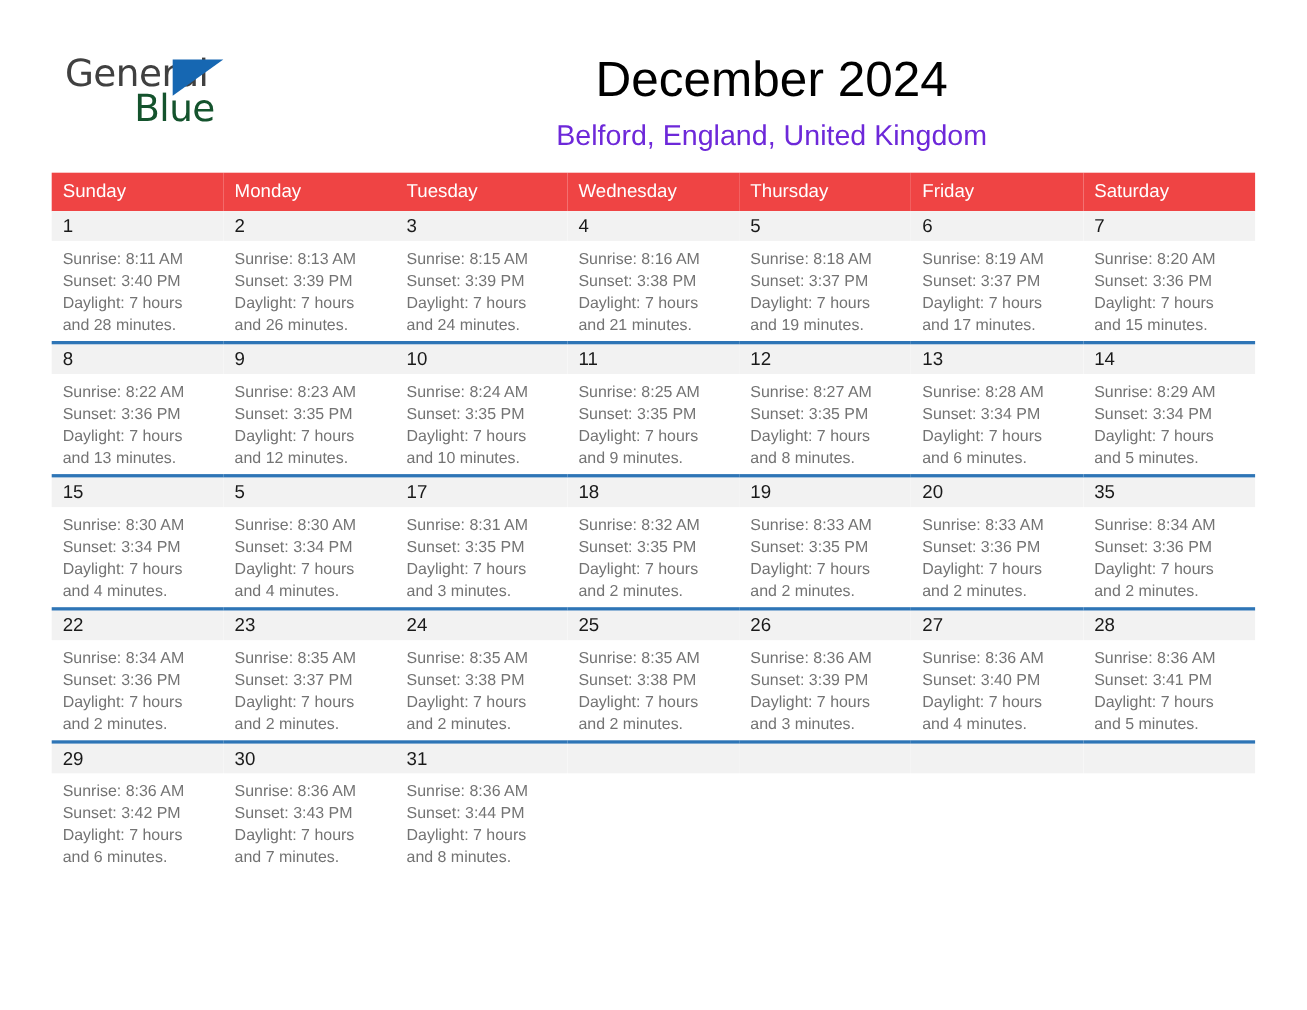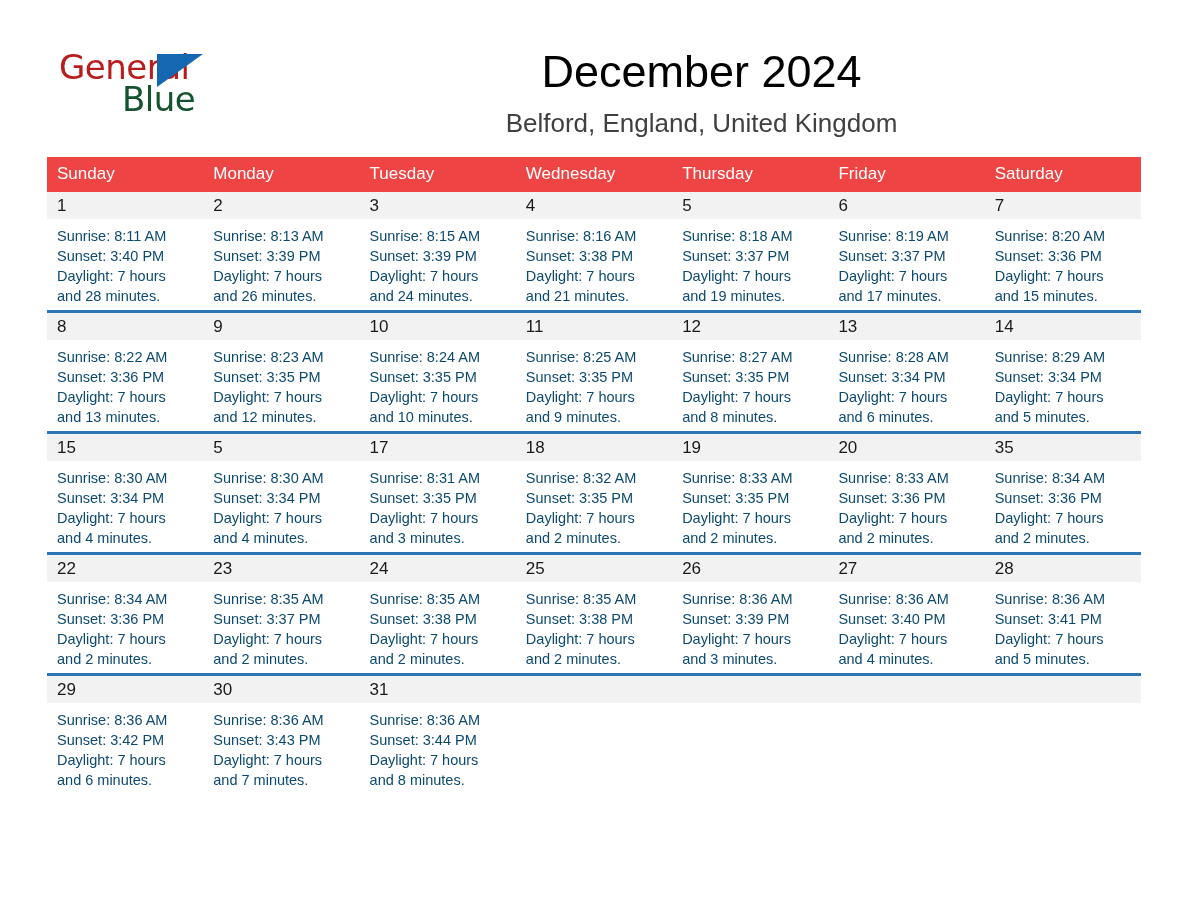--- a/index.html
+++ b/index.html
@@ -36,21 +36,21 @@
     height: 72px;
     flex: 0 0 auto;
   }
   .brand-general {
     position: absolute;
     left: 12px;
     top: 4px;
     font-size: 34px;
     line-height: 1;
     letter-spacing: -0.5px;
-    color: #b91c1c;
+    color: #404040;
     font-family: "DejaVu Sans", sans-serif;
     font-weight: 400;
   }
   .brand-blue {
     position: absolute;
     left: 75px;
     top: 36px;
     font-size: 34px;
     line-height: 1;
     letter-spacing: -0.5px;
@@ -78,21 +78,21 @@
     line-height: 1.05;
     font-weight: 400;
     color: #000000;
     letter-spacing: 0px;
     margin: 0;
   }
   .cal-location {
     font-size: 26px;
     line-height: 1.1;
     font-weight: 400;
-    color: #404040;
+    color: #6d28d9;
     margin: 14px 0 0 0;
   }
 
   
   .calendar {
     margin-top: 19px;
     width: 1094px;
     border-collapse: collapse;
     table-layout: fixed;
   }
@@ -134,21 +134,21 @@
     box-sizing: border-box;
     padding: 3px 0 0 10px;
     font-size: 17px;
     color: #1a1a1a;
     line-height: 22px;
   }
   .cell-body {
     padding: 7px 8px 0 10px;
     font-size: 14.5px;
     line-height: 20px;
-    color: #0c4a6e;
+    color: #737373;
   }
   .cell-body div {
     white-space: nowrap;
   }
 </style>
 </head>
 <body>
 
 <div class="page">
 

